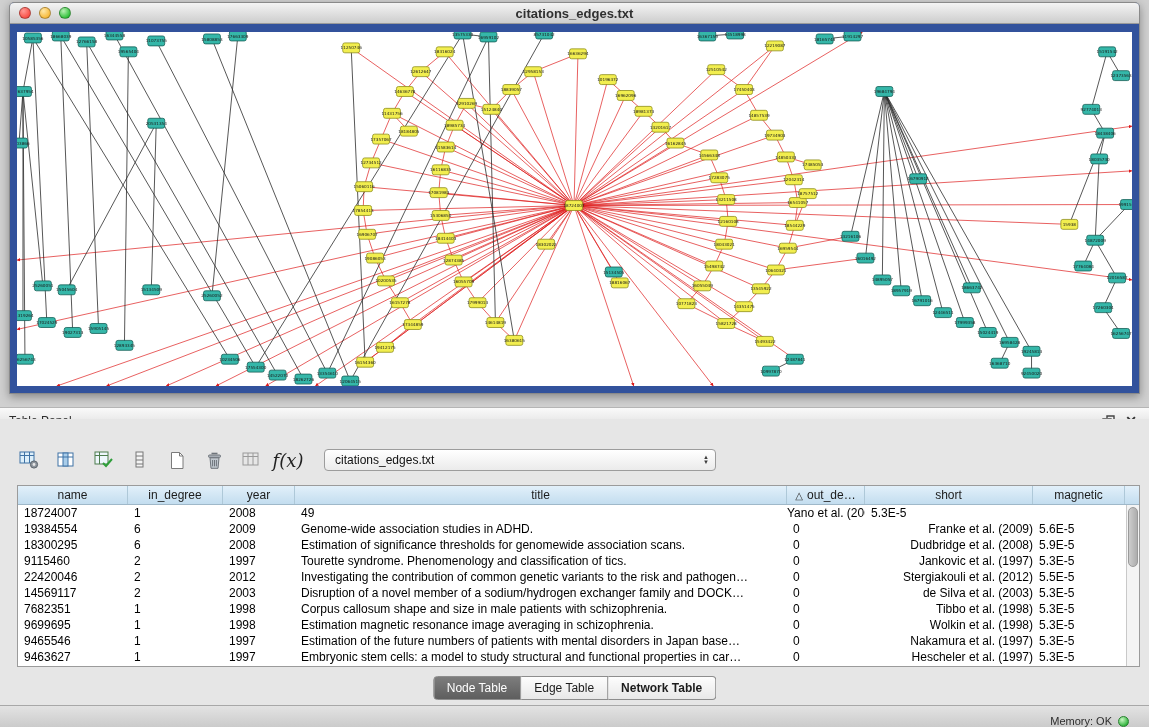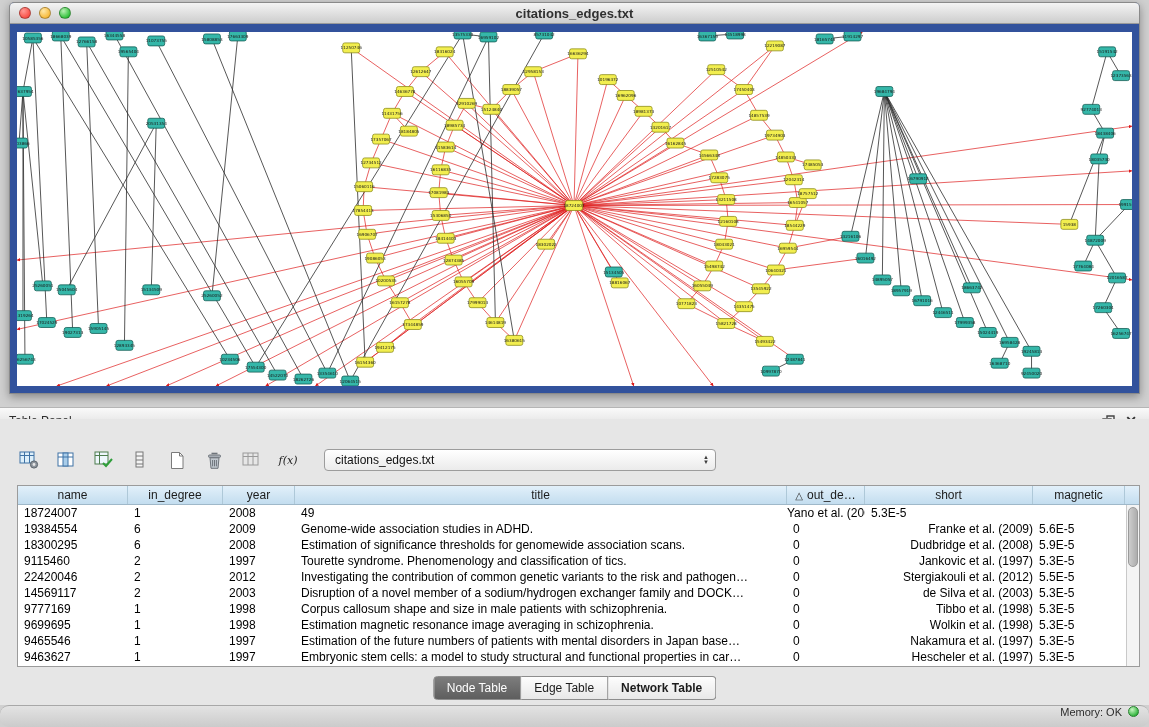--- a/index.html
+++ b/index.html
@@ -44,21 +44,21 @@
   .close-ic{ font-size:14px; font-weight:bold; color:#333; line-height:13px; cursor:default; }
 
   #panel-body{
     position:absolute; left:0; top:419px; width:1149px; height:286px;
     background:#e6e6e6;
   }
 
   
   #tp-toolbar{ position:absolute; left:14px; top:26px; height:30px; display:flex; align-items:center; gap:7px; }
   .tbtn{ width:30px; height:28px; border:none; background:transparent; display:flex; align-items:center; justify-content:center; padding:0; }
-  .fx{ font-family:"DejaVu Serif", serif; font-style:italic; font-size:11px; color:#222; }
+  .fx{ font-family:"DejaVu Serif", serif; font-style:italic; font-size:18px; color:#222; }
   .combo{
     margin-left:14px; width:392px; height:22px;
     background:linear-gradient(#ffffff,#ebebeb);
     border:1px solid #9c9c9c; border-radius:4px;
     display:flex; align-items:center; padding:0 6px 0 10px; font-size:12px; color:#111;
   }
   .combo .arrows{ margin-left:auto; display:flex; flex-direction:column; font-size:6px; line-height:5px; color:#3c3c3c; }
 
   
   #table-wrap{
@@ -86,21 +86,21 @@
   .tab{ height:24px; font-size:12px; padding:0 13px; display:flex; align-items:center;
     background:linear-gradient(#fdfdfd,#e8e8e8); border:1px solid #8d8d8d; border-left:none; color:#1d1d1d; }
   .tab:first-child{ border-left:1px solid #8d8d8d; border-radius:4px 0 0 4px; }
   .tab:last-child{ border-radius:0 4px 4px 0;font-weight:bold; }
   .tab.active{ background:linear-gradient(#7d7d7d,#5e5e5e); color:#fff; }
 
   
   #status-bar{
     position:absolute; left:0; bottom:0; width:1149px; height:22px;
     background:linear-gradient(#e3e3e3,#cbcbcb); border-top:1px solid #a8a8a8;
-    display:flex; align-items:flex-start; justify-content:flex-end; gap:6px; padding-right:10px;border-radius:9px;
+    display:flex; align-items:flex-end; justify-content:flex-end; gap:6px; padding-right:20px;
   }
   #status-bar .mem{ font-size:11px; color:#2c2c2c; }
   .memdot{ width:11px; height:11px; border-radius:50%;
     background:radial-gradient(circle at 35% 30%, #c8f7c2, #2fb33b 75%); border:1px solid #28802f; }
 </style>
 </head>
 <body>
 
 <div id="net-window">
   <div class="titlebar">
@@ -991,21 +991,21 @@
         <div class="trow">
           <div class="tc">14569117</div>
           <div class="tc">2</div>
           <div class="tc">2003</div>
           <div class="tc">Disruption of a novel member of a sodium/hydrogen exchanger family and DOCK…</div>
           <div class="tc">0</div>
           <div class="tc center">de Silva et al. (2003)</div>
           <div class="tc">5.3E-5</div>
         </div>
         <div class="trow">
-          <div class="tc">9777169</div>
+          <div class="tc">7682351</div>
           <div class="tc">1</div>
           <div class="tc">1998</div>
           <div class="tc">Corpus callosum shape and size in male patients with schizophrenia.</div>
           <div class="tc">0</div>
           <div class="tc center">Tibbo et al. (1998)</div>
           <div class="tc">5.3E-5</div>
         </div>
         <div class="trow">
           <div class="tc">9699695</div>
           <div class="tc">1</div>

